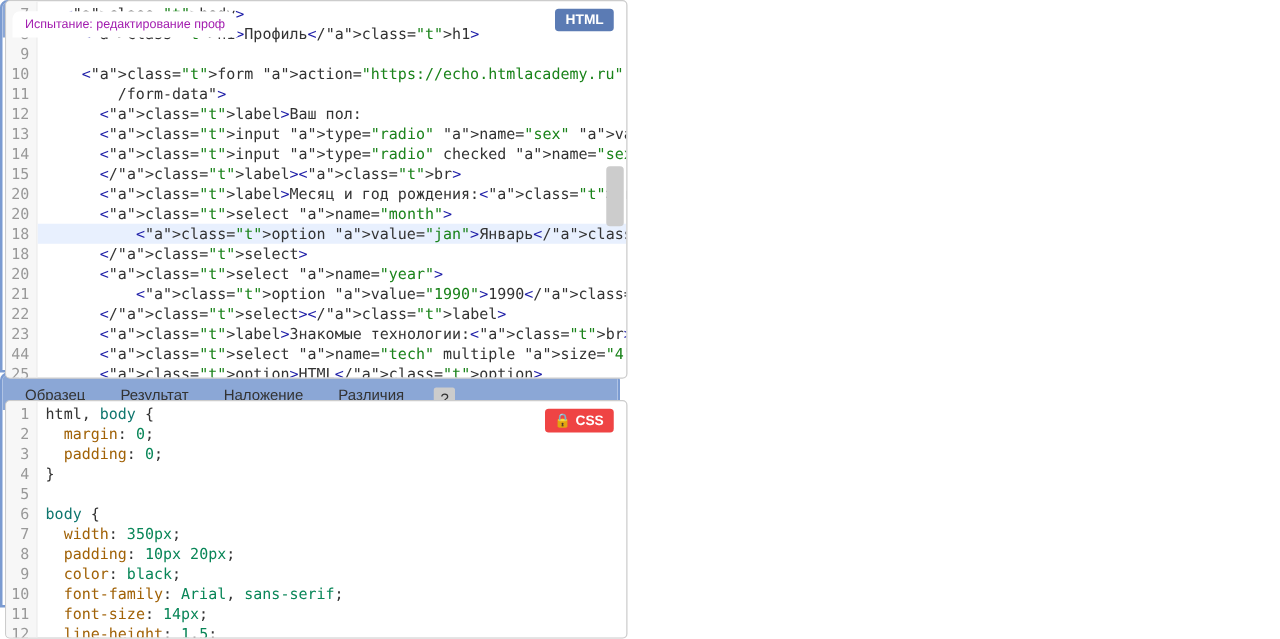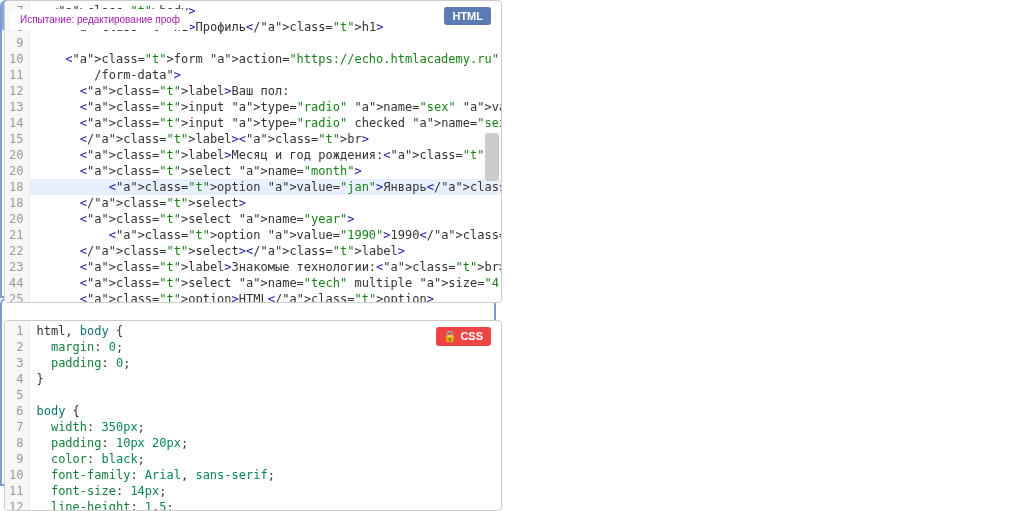--- a/index.html
+++ b/index.html
@@ -13,21 +13,21 @@
 .badge{position:absolute;right:10px;top:6px;background:#5b7bb4;color:#fff;padding:3px 8px;border-radius:3px;font-size:11px;font-weight:bold;z-index:10}
 .badge.css{background:#ef4444}
 .codewrap{display:flex;height:100%;font-family:Consolas,monospace;font-size:12px;line-height:16px}
 .gutter{background:#f7f7f7;color:#999;text-align:right;padding:2px 6px 2px 4px;border-right:1px solid #eee;user-select:none}
 .gutter div{height:16px}
 .code{padding:2px 0 2px 6px;white-space:pre;color:#333;overflow:hidden;position:relative;flex:1}
 .code .line{height:16px;display:block}
 .code .hl{background:#e8f0fe;display:block;margin-left:-6px;padding-left:6px}
 .t{color:#1a1aa6}
 .v{color:#1a831a}
-.p{color:#15803d}
+.p{color:#a16207}
 .sel{color:#0f766e}
 .num{color:#098658}
 .scroll{position:absolute;right:2px;top:132px;width:14px;height:48px;background:#ccc;border-radius:3px}
 .preview-frame{border:2px solid #7b9bd1;border-radius:6px 6px 0 0;height:100%;background:#fff;overflow:hidden}
 .tabbar{background:#8ba7d6;height:28px;display:flex;align-items:flex-end;padding-left:8px;gap:8px;font-size:12px}
 .tab{background:#fff;padding:5px 10px 5px 10px;border-radius:6px 8px 0 0;color:#a21caf;font-size:10px;position:relative}
 .tab-inact{background:transparent;color:#333;padding:5px 10px}
 .qmark{background:#ccc;color:#333;border-radius:2px;padding:2px 5px;margin-left:6px}
 .preview-body{padding:8px 14px;font-family:Arial,sans-serif;font-size:14px;line-height:1.5;color:#000}
 .preview-body h1{font-size:28px;font-weight:bold;margin:6px 0 10px 0}
@@ -125,20 +125,27 @@
           <button class="btn">Обзор…</button>
           <span>Файл не выбран.</span>
         </div>
         
       </div>
     </div>
   </div>
 
   <div class="preview-bot">
     <div class="preview-frame">
+      <div class="tabbar">
+        <span class="tab-inact">Образец</span>
+        <span class="tab-inact">Результат</span>
+        <span class="tab-inact">Наложение</span>
+        <span class="tab-inact">Различия</span>
+        <span class="qmark">?</span>
+      </div>
       <div class="preview-body">
         <h1>Профиль</h1>
         <div class="row">
           <span>Ваш пол:</span>
           <input type="radio" class="radio" style="">
           <span>Мужской</span>
           <input type="radio" class="radio" checked="" style="">
           <span>Женский</span>
         </div>
         <div class="row">Месяц и год рождения:</div>

